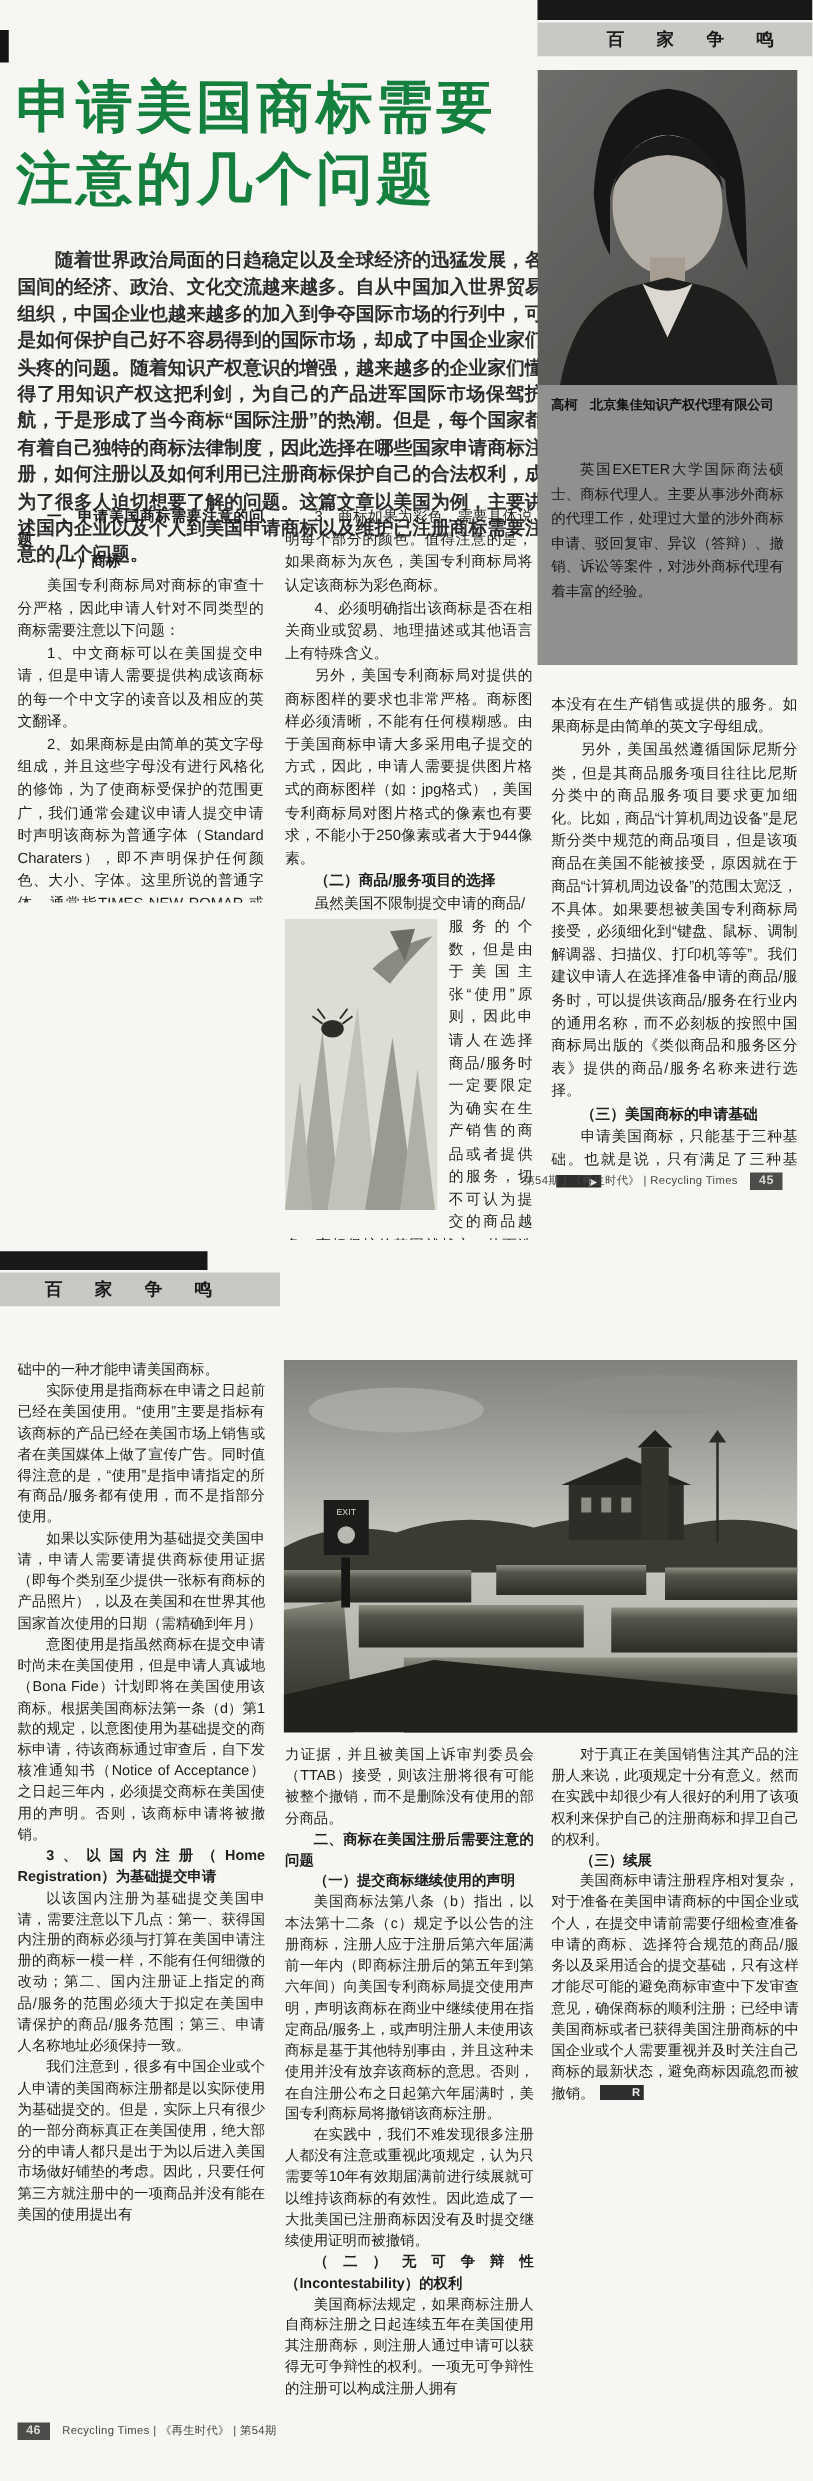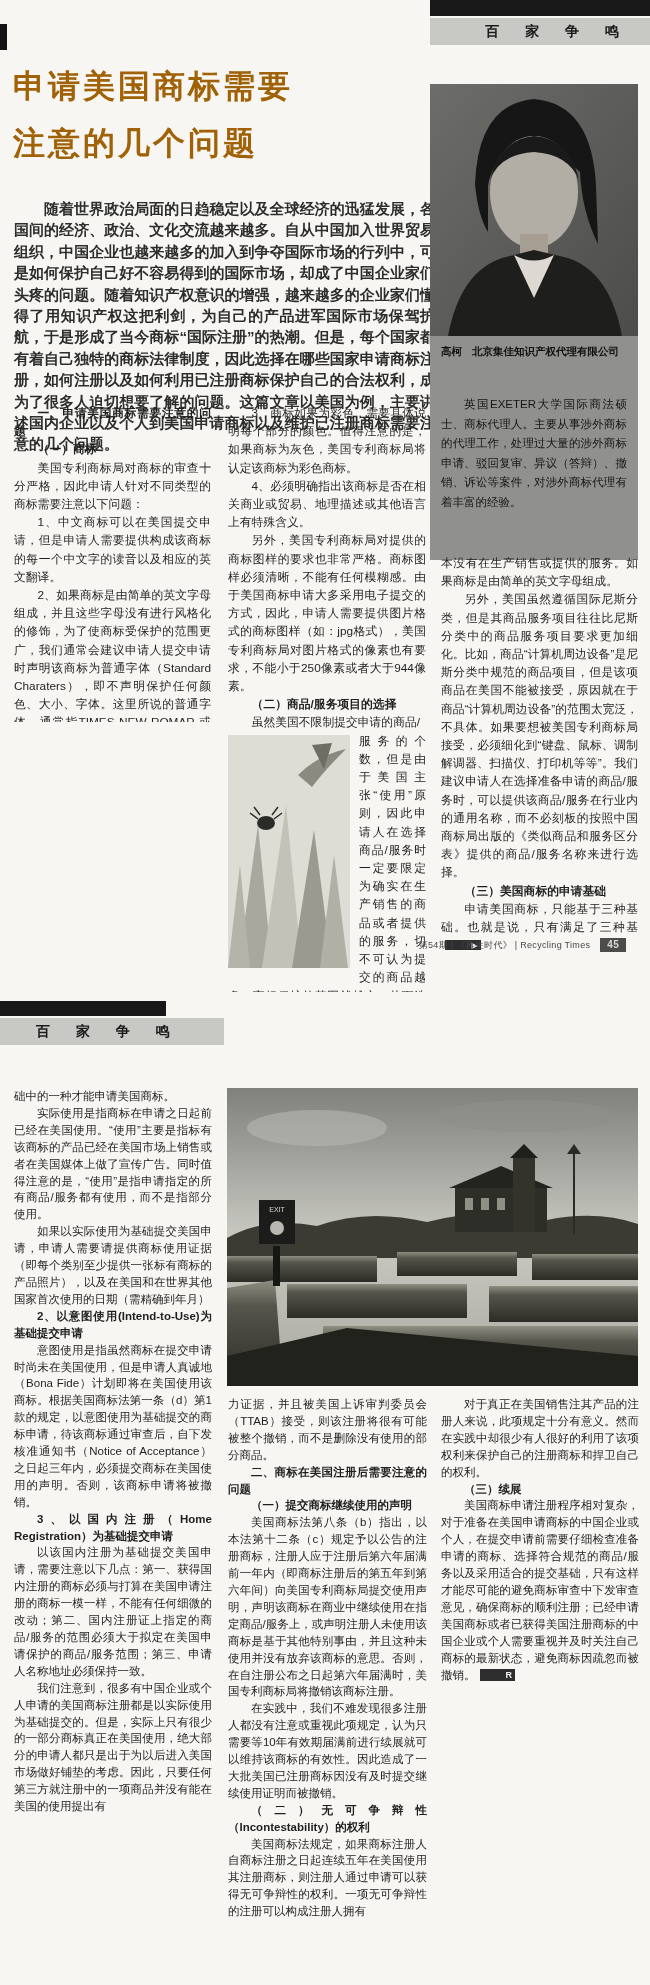--- a/index.html
+++ b/index.html
@@ -9,27 +9,27 @@
   .bar-black{position:absolute;background:#181818;}
   .b1{left:430px;top:0;width:220px;height:16px;}
   .b2{left:0;top:1001px;width:166px;height:15px;}
   .bar-gray{position:absolute;background:#c8c8c5;color:#1b1b1b;
             font-weight:bold;font-size:14px;letter-spacing:11px;line-height:27px;}
   .g1{left:430px;top:18px;width:220px;height:27px;text-align:right;padding-right:20px;box-sizing:border-box;}
   .g2{left:0;top:1018px;width:224px;height:27px;padding-left:36px;box-sizing:border-box;}
   .edge-mark{position:absolute;left:0;top:24px;width:7px;height:26px;background:#141414;}
   
   .title{position:absolute;left:13px;top:58px;margin:0;width:430px;
-         font-family:"Liberation Serif",serif;font-weight:bold;color:#a16207;
-         font-size:32px;line-height:57px;letter-spacing:3px;}
+         font-family:"Liberation Serif",serif;font-weight:bold;color:#15803d;
+         font-size:45px;line-height:57px;letter-spacing:3px;}
   .intro{position:absolute;left:14px;top:198px;width:421px;margin:0;
          font-size:15px;line-height:21.4px;text-align:justify;text-indent:2em;
          font-weight:bold;color:#2d2d2d;}
   
-  .author-box{position:absolute;left:430px;top:84px;width:208px;}
+  .author-box{position:absolute;left:430px;top:56px;width:208px;}
   .author-box svg{display:block;}
   .author-panel{background:#90908e;height:206px;padding:9px 11px;box-sizing:content-box;}
   .author-caption{font-size:10.5px;font-weight:bold;color:#111;white-space:nowrap;}
   .author-caption .nm{margin-right:10px;}
   .author-bio{margin:36px 0 0 0;font-size:11.5px;line-height:19.5px;color:#161616;
               text-align:justify;text-indent:2em;}
   
   .bcol{position:absolute;overflow:hidden;text-align:justify;}
   .bcol p{margin:0;text-indent:2em;}
   .bcol p.ni{text-indent:0;}
@@ -188,21 +188,20 @@
       <text x="50" y="124" font-size="7" fill="#d8d8d2" text-anchor="middle" font-family="Liberation Sans, sans-serif">EXIT</text>
       <circle cx="50" cy="140" r="7" fill="#b9b9b2"></circle>
       <rect x="46" y="158" width="7" height="40" fill="#161614"></rect>
     </g>
   </svg>
 
   <div class="bcol pg2 c21">
     <p class="ni">础中的一种才能申请美国商标。</p>
     <p>实际使用是指商标在申请之日起前已经在美国使用。“使用”主要是指标有该商标的产品已经在美国市场上销售或者在美国媒体上做了宣传广告。同时值得注意的是，“使用”是指申请指定的所有商品/服务都有使用，而不是指部分使用。</p>
     <p>如果以实际使用为基础提交美国申请，申请人需要请提供商标使用证据（即每个类别至少提供一张标有商标的产品照片），以及在美国和在世界其他国家首次使用的日期（需精确到年月）</p>
-    <p class="bold">2、以意图使用(Intend-to-Use)为基础提交申请</p>
     <p>意图使用是指虽然商标在提交申请时尚未在美国使用，但是申请人真诚地（Bona Fide）计划即将在美国使用该商标。根据美国商标法第一条（d）第1款的规定，以意图使用为基础提交的商标申请，待该商标通过审查后，自下发核准通知书（Notice of Acceptance）之日起三年内，必须提交商标在美国使用的声明。否则，该商标申请将被撤销。</p>
     <p class="bold">3、以国内注册（Home Registration）为基础提交申请</p>
     <p>以该国内注册为基础提交美国申请，需要注意以下几点：第一、获得国内注册的商标必须与打算在美国申请注册的商标一模一样，不能有任何细微的改动；第二、国内注册证上指定的商品/服务的范围必须大于拟定在美国申请保护的商品/服务范围；第三、申请人名称地址必须保持一致。</p>
     <p>我们注意到，很多有中国企业或个人申请的美国商标注册都是以实际使用为基础提交的。但是，实际上只有很少的一部分商标真正在美国使用，绝大部分的申请人都只是出于为以后进入美国市场做好铺垫的考虑。因此，只要任何第三方就注册中的一项商品并没有能在美国的使用提出有</p>
   </div>
 
   <div class="bcol pg2 c22">
     <p class="ni">力证据，并且被美国上诉审判委员会（TTAB）接受，则该注册将很有可能被整个撤销，而不是删除没有使用的部分商品。</p>
     <p class="bold">二、商标在美国注册后需要注意的问题</p>
     <p class="bold">（一）提交商标继续使用的声明</p>
@@ -211,14 +210,17 @@
     <p class="bold">（二）无可争辩性（Incontestability）的权利</p>
     <p>美国商标法规定，如果商标注册人自商标注册之日起连续五年在美国使用其注册商标，则注册人通过申请可以获得无可争辩性的权利。一项无可争辩性的注册可以构成注册人拥有</p>
   </div>
 
   <div class="bcol pg2 c23">
     <p>对于真正在美国销售注其产品的注册人来说，此项规定十分有意义。然而在实践中却很少有人很好的利用了该项权利来保护自己的注册商标和捍卫自己的权利。</p>
     <p class="bold">（三）续展</p>
     <p><span>美国商标申请注册程序相对复杂，对于准备在美国申请商标的中国企业或个人，在提交申请前需要仔细检查准备申请的商标、选择符合规范的商品/服务以及采用适合的提交基础，只有这样才能尽可能的避免商标审查中下发审查意见，确保商标的顺利注册；已经申请美国商标或者已获得美国注册商标的中国企业或个人需要重视并及时关注自己商标的最新状态，避免商标因疏忽而被撤销。</span><span class="end-mark">R</span></p>
   </div>
 
+  <div class="footer f2">
+    <span class="page-badge">46</span><span>Recycling Times | 《再生时代》 | 第54期</span>
+  </div>
 
 </div>
 
 </body></html>

